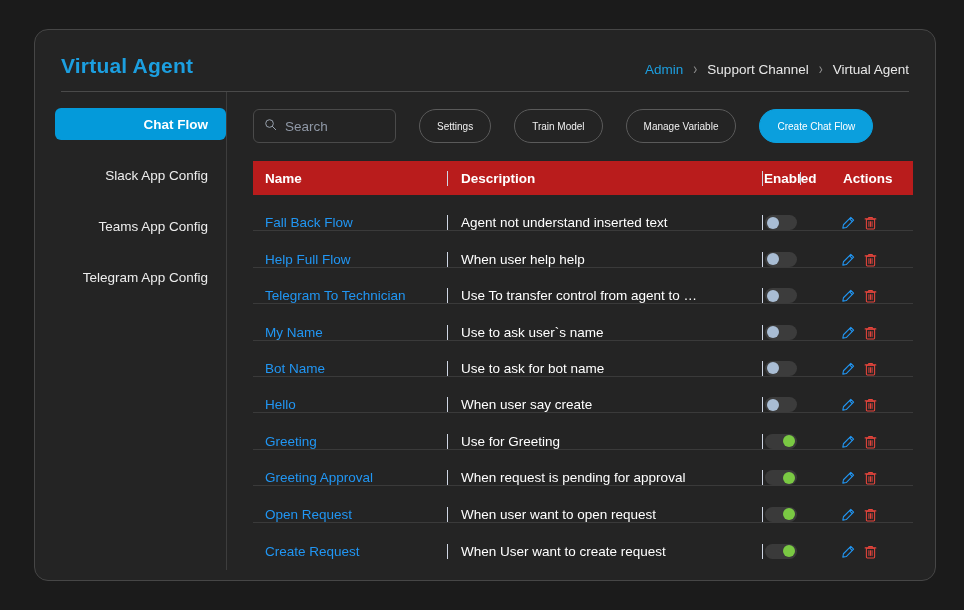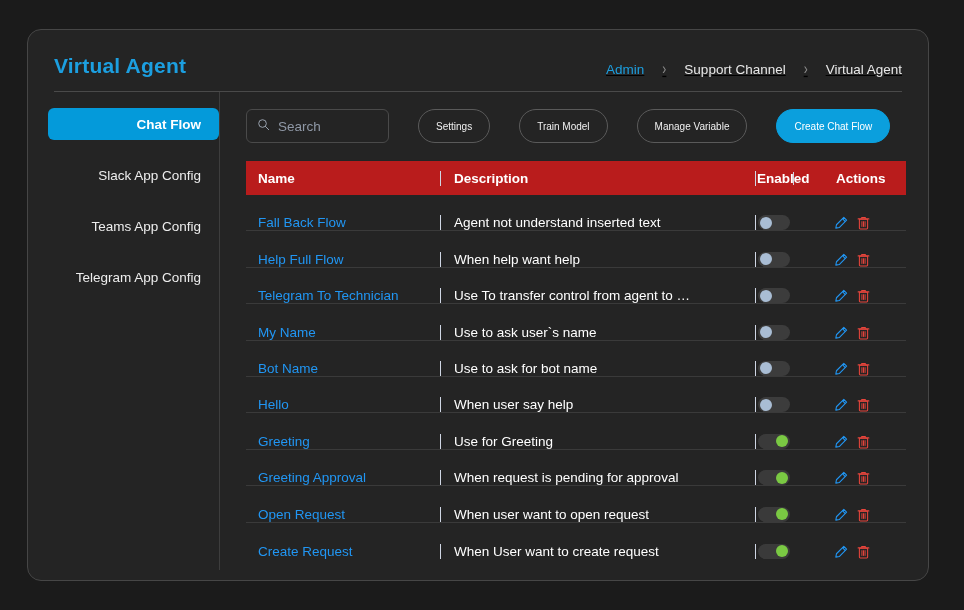--- a/index.html
+++ b/index.html
@@ -8,21 +8,21 @@
   html, body {
     width: 964px;
     height: 610px;
     background: #1b1b1b;
     font-family: "Liberation Sans", sans-serif;
     overflow: hidden;
   }
 
   .page-card {
     position: absolute;
-    left: 27px;
+    left: 34px;
     top: 29px;
     width: 902px;
     height: 552px;
     background: #242424;
     border: 1px solid #464646;
     border-radius: 14px;
     overflow: hidden;
   }
 
   
@@ -39,24 +39,23 @@
   .title-row {
     display: flex;
     align-items: center;
     justify-content: space-between;
   }
 
   
   .breadcrumb {
     display: flex;
     align-items: center;
-    gap: 16px;
+    gap: 8px;
     font-size: 13.5px;
     padding-top: 6px;
-    text-decoration: underline;
   }
   .crumb { color: #e8e8e8; }
   .crumb.link { color: #1c9fe0; cursor: pointer; }
   .crumb-sep {
     color: #8d8d8d;
     font-size: 12px;
     transform: scaleY(1.35);
     padding: 0 2px;
   }
 
@@ -105,21 +104,21 @@
   .content {
     flex: 1;
     padding: 16px 22px 0 26px;
     min-width: 0;
   }
 
   
   .toolbar {
     display: flex;
     align-items: center;
-    gap: 29px;
+    gap: 23px;
     height: 36px;
   }
   .search-box {
     width: 143px;
     height: 34px;
     border: 1px solid #4a4a4a;
     border-radius: 6px;
     display: flex;
     align-items: center;
     gap: 8px;
@@ -347,21 +346,21 @@
                       <line x1="8.8" y1="6" x2="8.8" y2="12.4" stroke="#e8453c" stroke-width="1.1"></line>
                     </svg>
                   </span>
                 </div>
               </div>
             </div>
             <div class="t-row">
               <div class="c-name"><span class="flow-link">Help Full Flow</span></div>
               <div class="c-sep"></div>
               <div class="c-desc">
-                <span class="desc-text">When help want help</span>
+                <span class="desc-text">When user help help</span>
               </div>
               <div class="c-sep"></div>
               <div class="c-enabled">
                 <div class="toggle">
                   <div class="knob"></div>
                 </div>
               </div>
               <div class="c-actions">
                 <div class="actions-cell">
                   <span class="icon-btn">
@@ -479,21 +478,21 @@
                       <line x1="8.8" y1="6" x2="8.8" y2="12.4" stroke="#e8453c" stroke-width="1.1"></line>
                     </svg>
                   </span>
                 </div>
               </div>
             </div>
             <div class="t-row">
               <div class="c-name"><span class="flow-link">Hello</span></div>
               <div class="c-sep"></div>
               <div class="c-desc">
-                <span class="desc-text">When user say help</span>
+                <span class="desc-text">When user say create</span>
               </div>
               <div class="c-sep"></div>
               <div class="c-enabled">
                 <div class="toggle">
                   <div class="knob"></div>
                 </div>
               </div>
               <div class="c-actions">
                 <div class="actions-cell">
                   <span class="icon-btn">

